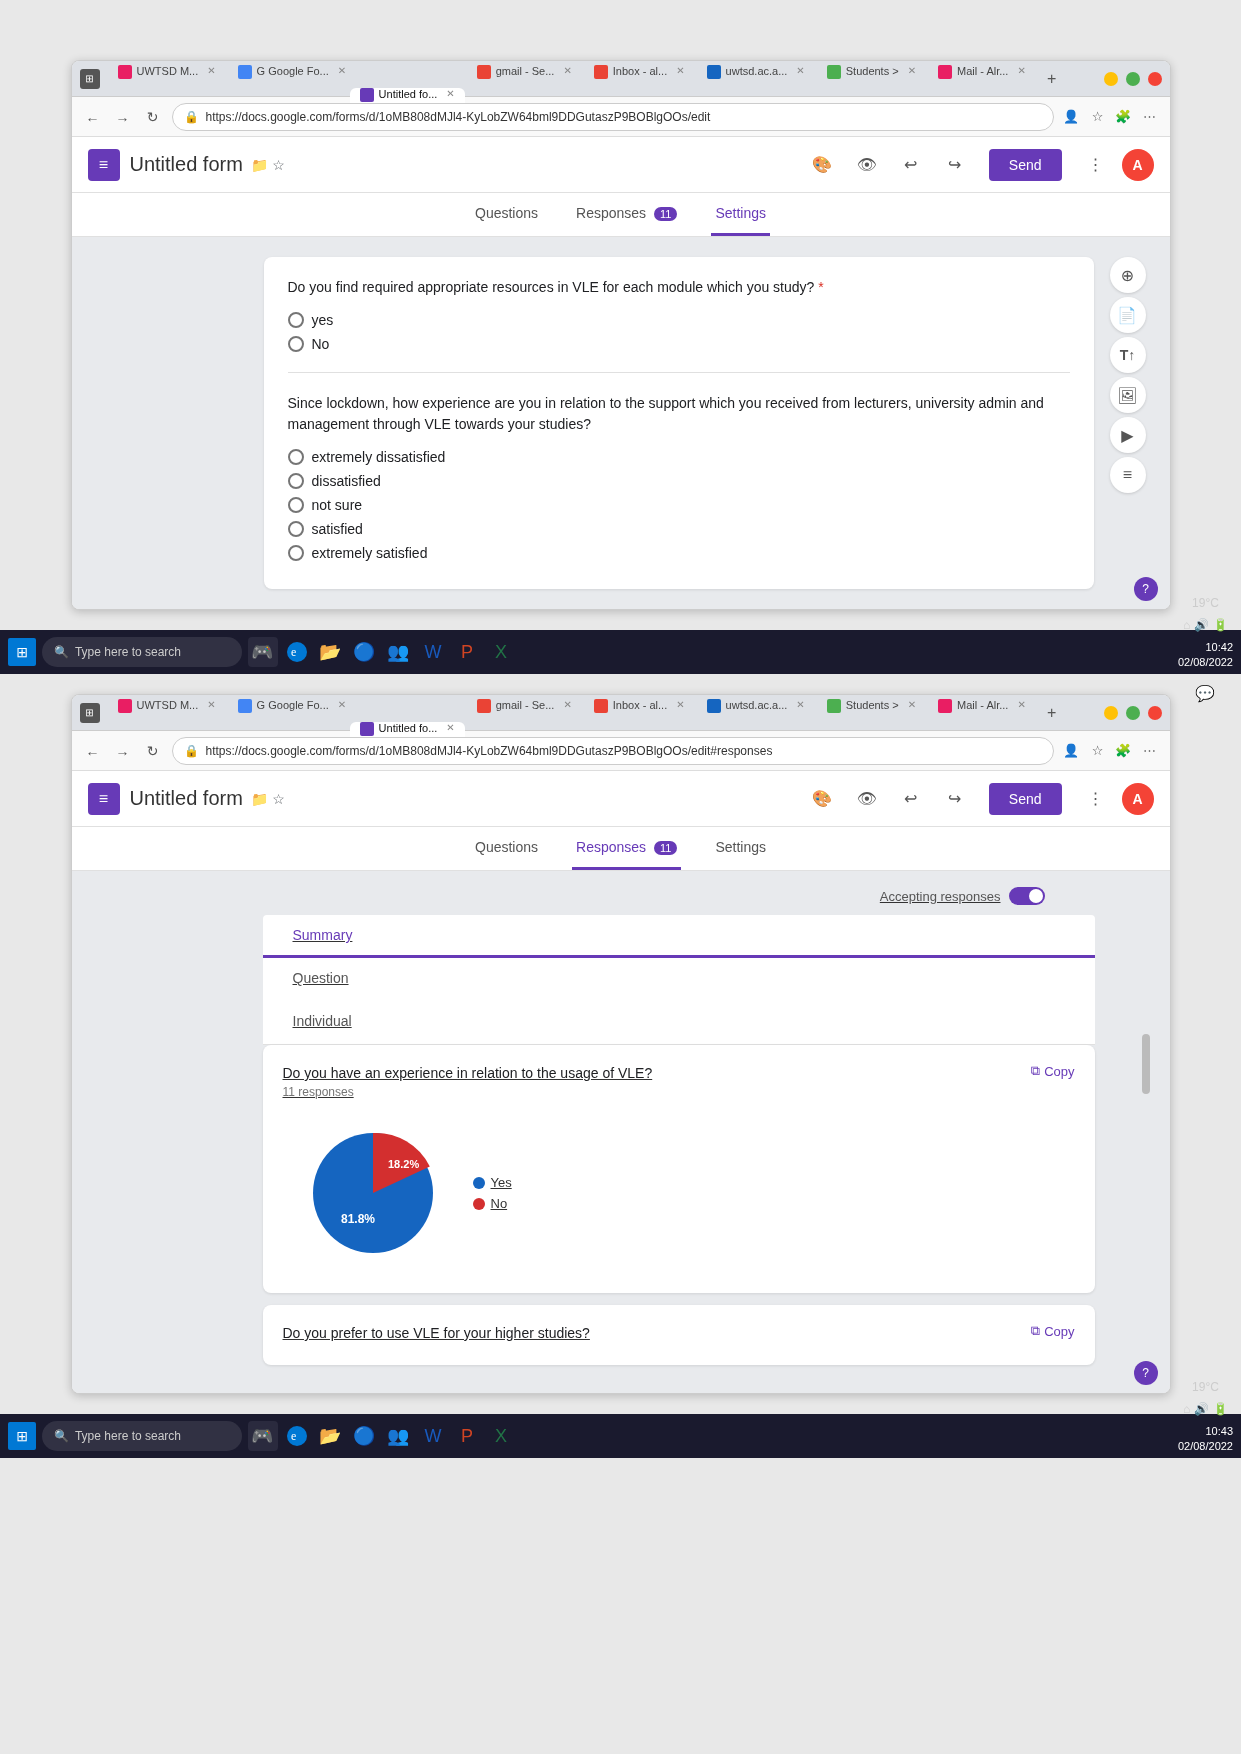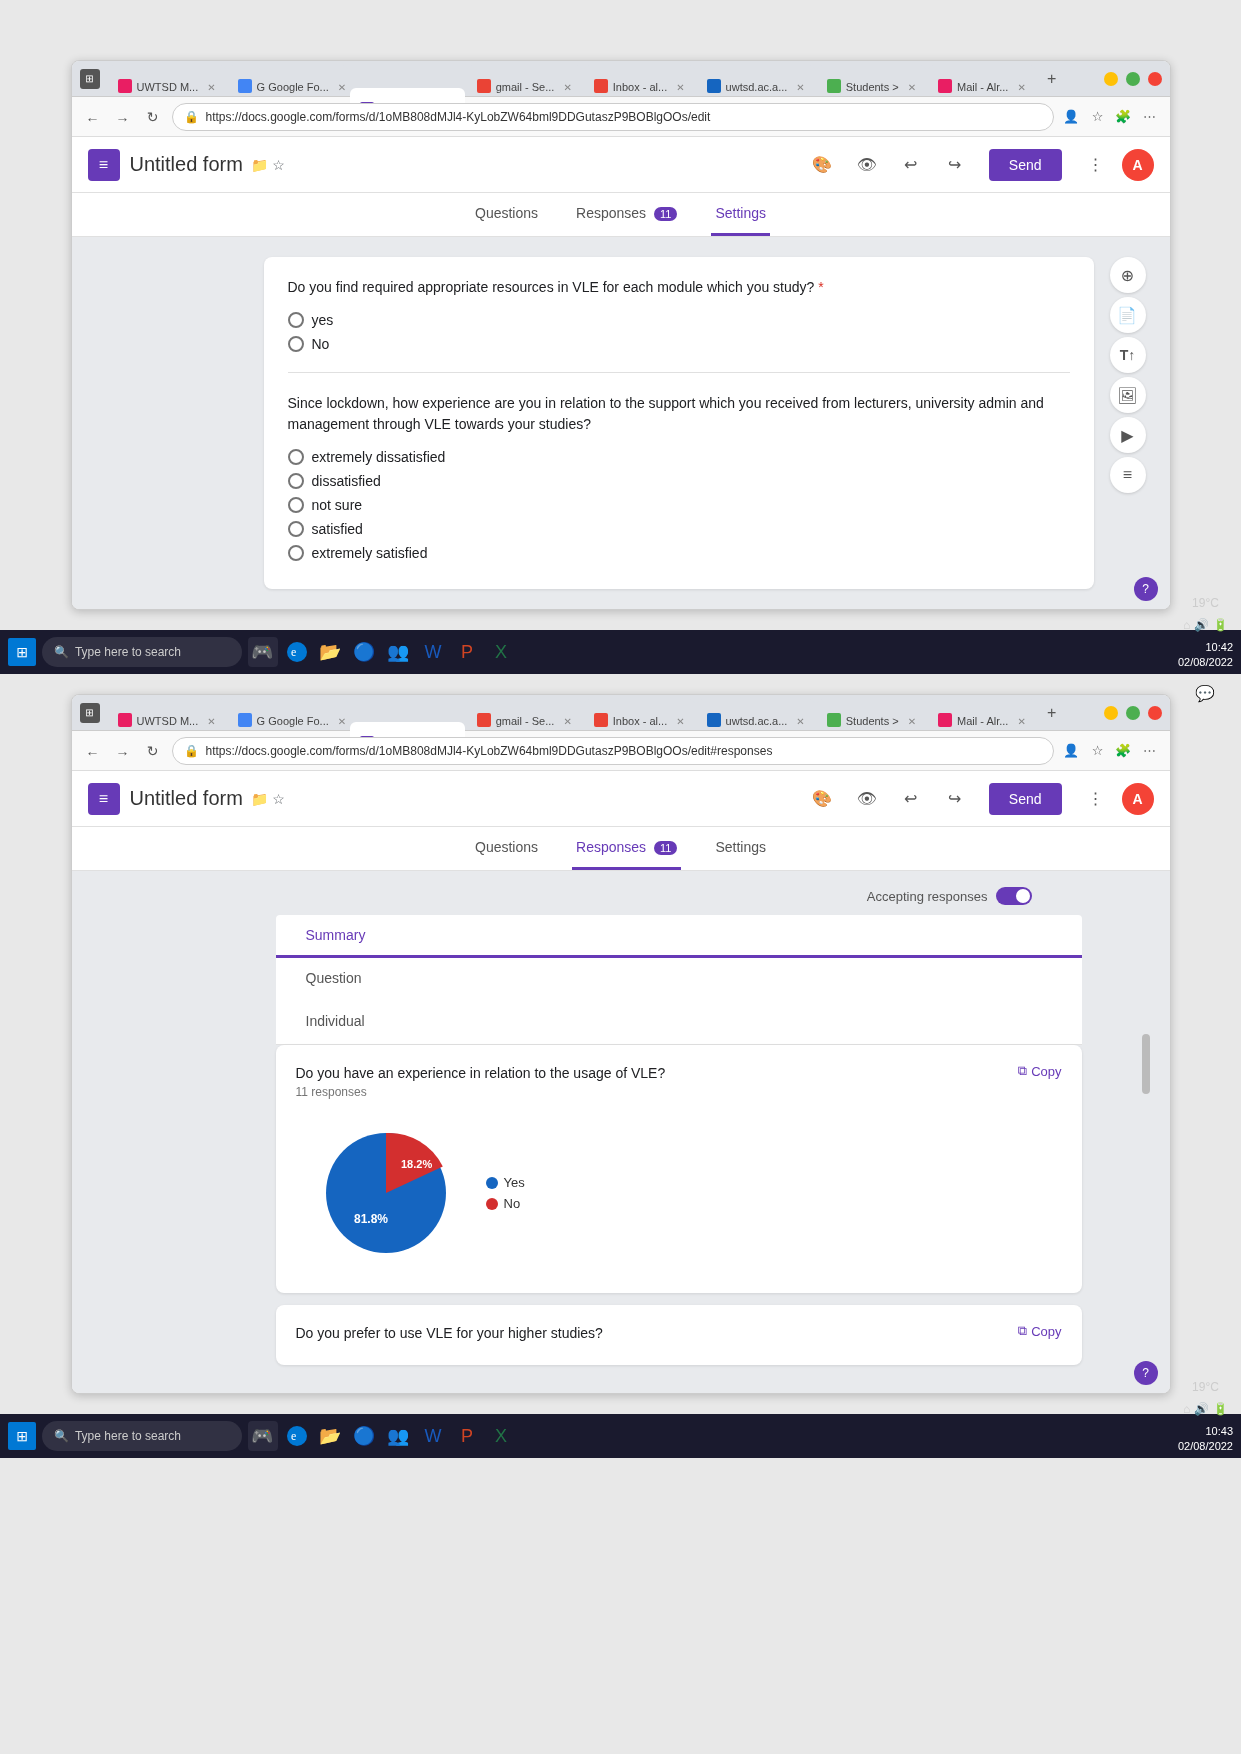--- a/index.html
+++ b/index.html
@@ -29,21 +29,21 @@
     .browser-icon {
       width: 20px; height: 20px; margin-right: 6px;
       background: #555; border-radius: 3px;
       display: flex; align-items: center; justify-content: center;
       color: white; font-size: 10px; flex-shrink: 0;
     }
     .tab {
       height: 28px; padding: 0 10px;
       background: #dee1e6;
       border-radius: 6px 6px 0 0;
-      display: flex; align-items: flex-end; gap: 5px;
+      display: flex; align-items: flex-start; gap: 5px;
       font-size: 11px; color: #444;
       white-space: nowrap; overflow: hidden; max-width: 120px;
       cursor: pointer;
     }
     .tab.active {
       background: #ffffff; color: #111; margin-top: 47px;
     }
     .tab-favicon { width: 14px; height: 14px; border-radius: 2px; flex-shrink: 0; }
     .tab-close { font-size: 10px; color: #888; margin-left: 4px; }
     .tab-new { width: 28px; height: 28px; display: flex; align-items: center; justify-content: center; font-size: 16px; color: #555; cursor: pointer; }
@@ -581,21 +581,21 @@
   <div class="form-tabs">
     <div class="form-tab">Questions</div>
     <div class="form-tab active">
       <span>Responses</span>
       <span class="tab-badge">11</span>
     </div>
     <div class="form-tab">Settings</div>
   </div>
 
   <div class="responses-section" style="position:relative;">
-    <div style="display:flex; gap:24px;">
+    <div style="display:flex; gap:11px;text-decoration:underline;">
       <div style="width:160px;"></div>
       <div style="flex:1;">
 
         <div class="responses-header">
           <span class="accepting-label">Accepting responses</span>
           <div class="toggle">
             <div class="toggle-knob"></div>
           </div>
         </div>
 

